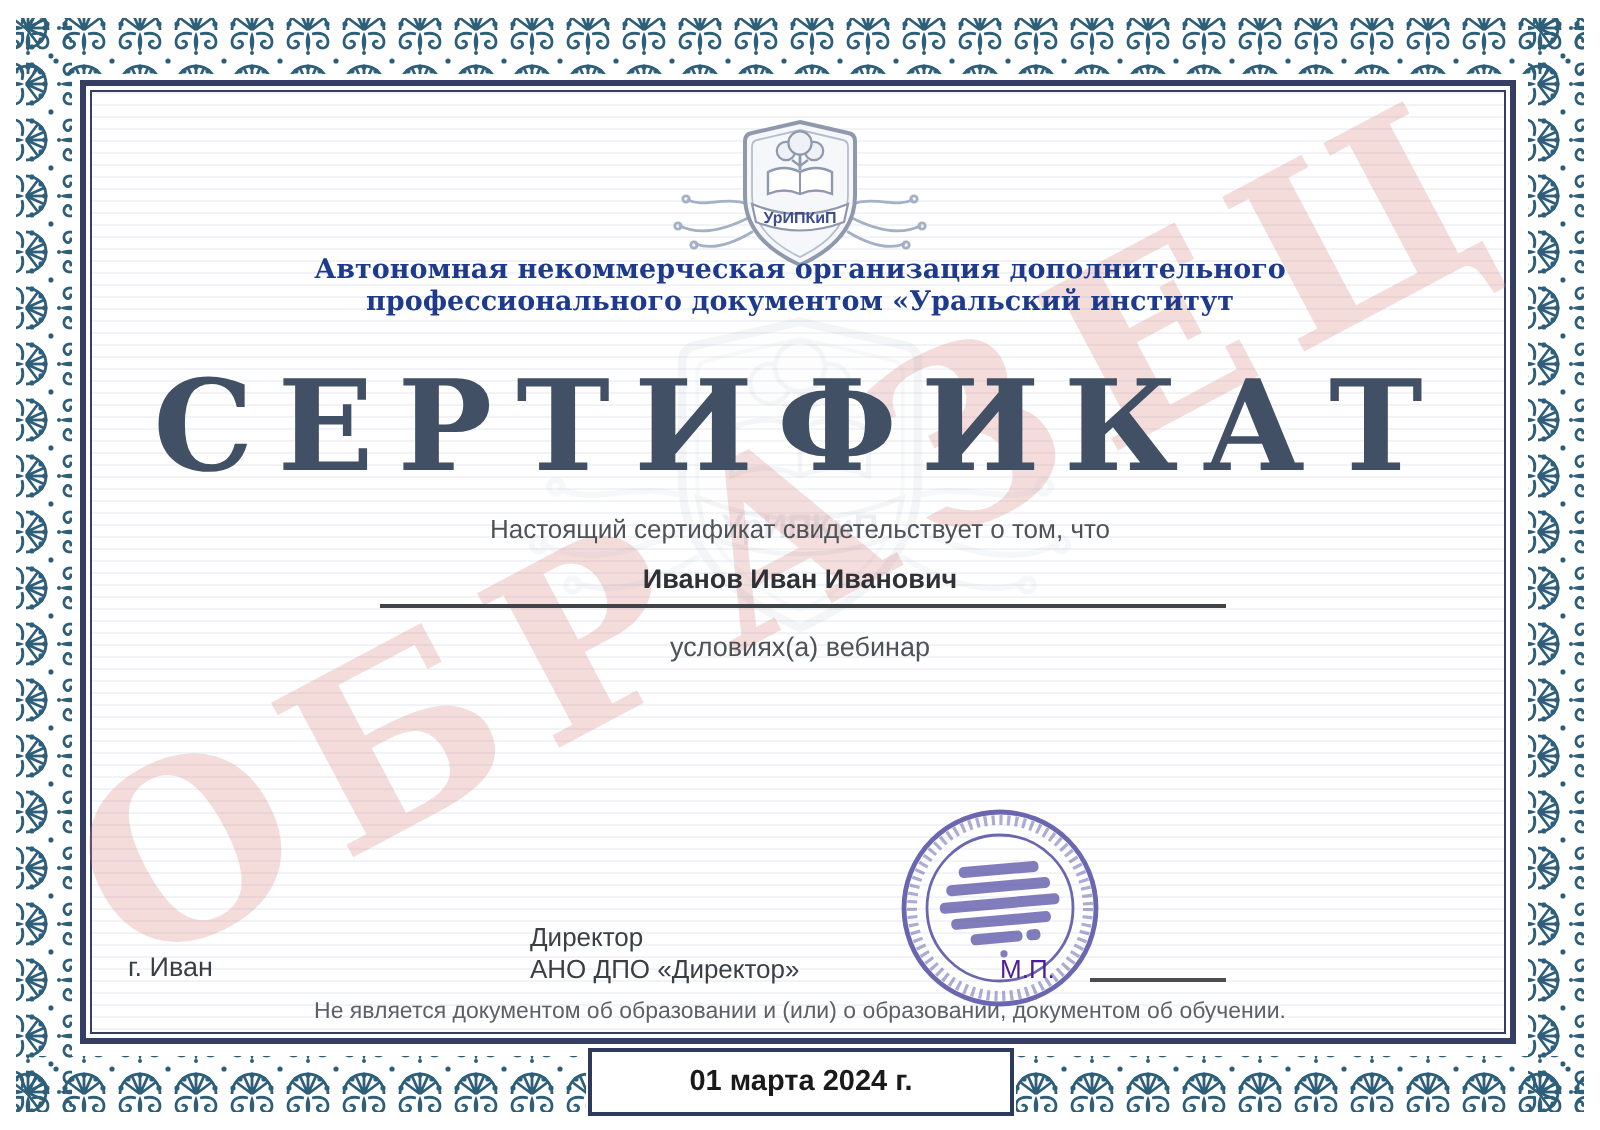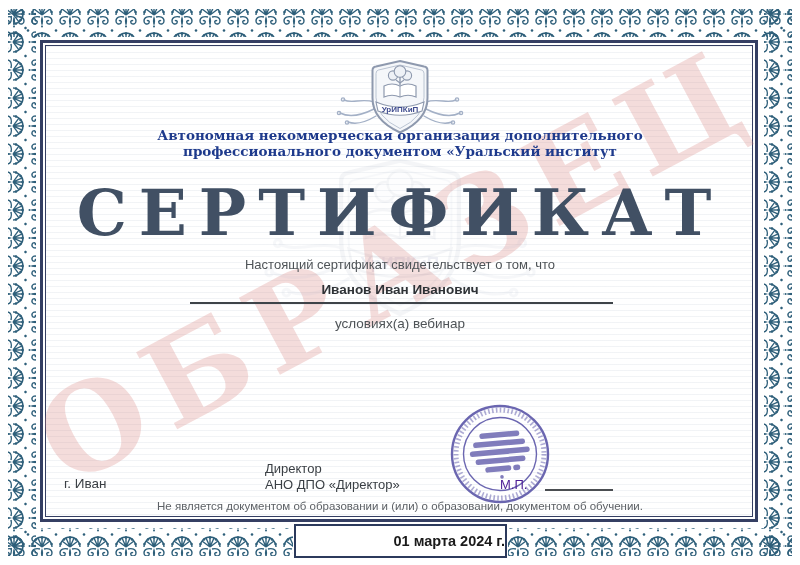--- a/index.html
+++ b/index.html
@@ -45,21 +45,21 @@
     font-size:13.5px;font-weight:bold;line-height:20px;color:#34383d;}
 
   .stamp{position:absolute;left:448px;top:402px;width:104px;height:104px;opacity:0.88;}
   .city{position:absolute;left:64px;top:476px;font-size:13.5px;color:#3a3f44;}
   .director{position:absolute;left:265px;top:461px;font-size:13px;line-height:15.5px;color:#3a3f44;}
   .seal-place{position:absolute;left:500px;top:477px;font-size:13px;color:#4c1d95;}
   .signature-line{position:absolute;left:545px;top:489px;width:68px;border-top:2px solid #4a4e52;}
   .disclaimer{position:absolute;left:120px;top:500px;width:560px;text-align:center;font-size:11.5px;color:#5d6166;}
 
   .date-box{position:absolute;left:294px;top:524px;width:213px;height:34px;background:#ffffff;
-    border:2px solid #2c3a5c;display:flex;align-items:center;justify-content:flex-end;
+    border:2px solid #2c3a5c;display:flex;align-items:center;justify-content:center;
     font-size:14.5px;font-weight:bold;color:#1a1a1a;box-shadow:0 0 0 1px #ffffff;}
 </style>
 </head>
 <body>
 
 <div class="page">
 
   <svg class="border-svg" width="800" height="565" viewBox="0 0 800 565">
     <defs>
       <pattern id="ornH" width="28" height="28" patternUnits="userSpaceOnUse">

